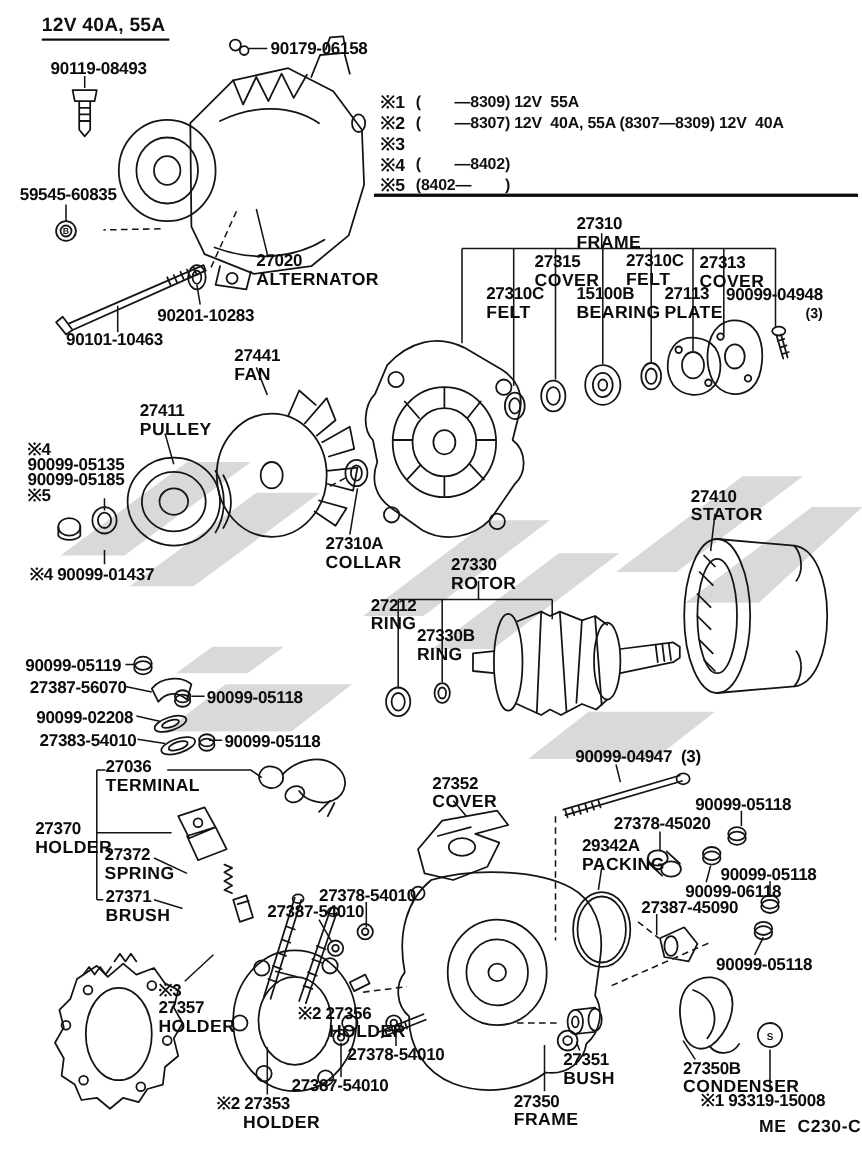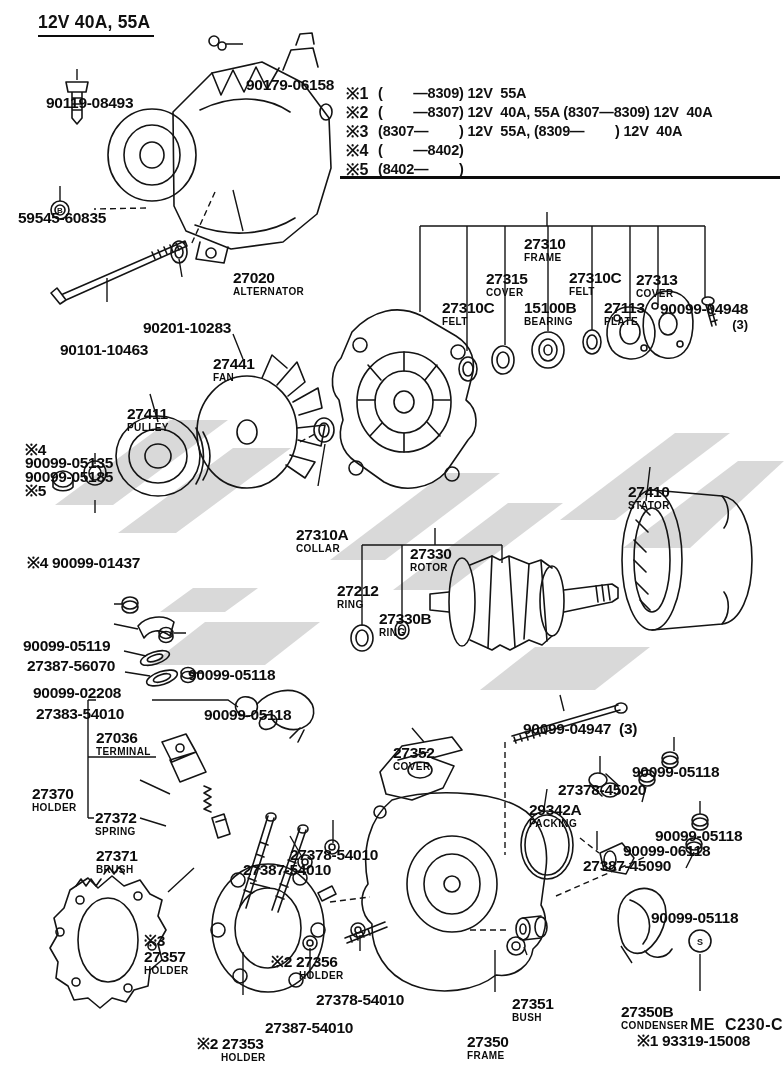--- a/index.html
+++ b/index.html
@@ -1,21 +1,21 @@
 <!DOCTYPE html>
 <html><head>
 <meta charset="utf-8">
 <style>
   html,body{margin:0;padding:0;background:#fff;}
   #page{position:relative;width:784px;height:1066px;background:#ffffff;overflow:hidden;
         font-family:"Liberation Sans",sans-serif;color:#101010;}
   svg{position:absolute;left:0;top:0;}
-  .lbl{position:absolute;display:flex;flex-direction:column;line-height:1.04;z-index:3;margin-top:40px;}
+  .lbl{position:absolute;display:flex;flex-direction:column;line-height:1.04;z-index:3;}
   .pn{font-size:15.5px;font-weight:bold;letter-spacing:-0.3px;white-space:pre;color:#0c0c0c;}
-  .sub{font-size:10px;font-weight:bold;letter-spacing:0.4px;white-space:pre;color:#0c0c0c;margin-top:1px;}
+  .sub{font-size:16px;font-weight:bold;letter-spacing:0.4px;white-space:pre;color:#0c0c0c;margin-top:1px;}
   .note{font-size:13px;font-weight:bold;align-self:flex-end;margin-top:1px;color:#0c0c0c;}
   .indent1{margin-left:28px;}
   .indent2{margin-left:24px;}
   #title{position:absolute;left:38px;top:12px;font-size:17.5px;font-weight:bold;letter-spacing:0.2px;
          border-bottom:2.5px solid #0c0c0c;padding:0 4px 2px 0;z-index:3;white-space:pre;}
   #legend{position:absolute;left:346px;top:84px;z-index:3;}
   .legend-row{display:flex;line-height:19px;}
   .legend-mark{font-size:16px;font-weight:bold;width:32px;white-space:pre;}
   .legend-text{font-size:14.5px;font-weight:bold;letter-spacing:-0.2px;white-space:pre;}
   #legend-underline{position:absolute;left:340px;top:176px;width:440px;height:3px;background:#0c0c0c;z-index:3;}
@@ -305,21 +305,20 @@
     <div class="legend-row">
         <span class="legend-mark">※1</span>
         <span class="legend-text">(        —8309) 12V  55A</span>
       </div>
     <div class="legend-row">
         <span class="legend-mark">※2</span>
         <span class="legend-text">(        —8307) 12V  40A, 55A (8307—8309) 12V  40A</span>
       </div>
     <div class="legend-row">
         <span class="legend-mark">※3</span>
-        <span class="legend-text">(8307—        ) 12V  55A, (8309—        ) 12V  40A</span>
       </div>
     <div class="legend-row">
         <span class="legend-mark">※4</span>
         <span class="legend-text">(        —8402)</span>
       </div>
     <div class="legend-row">
         <span class="legend-mark">※5</span>
         <span class="legend-text">(8402—        )</span>
       </div>
   </div>

